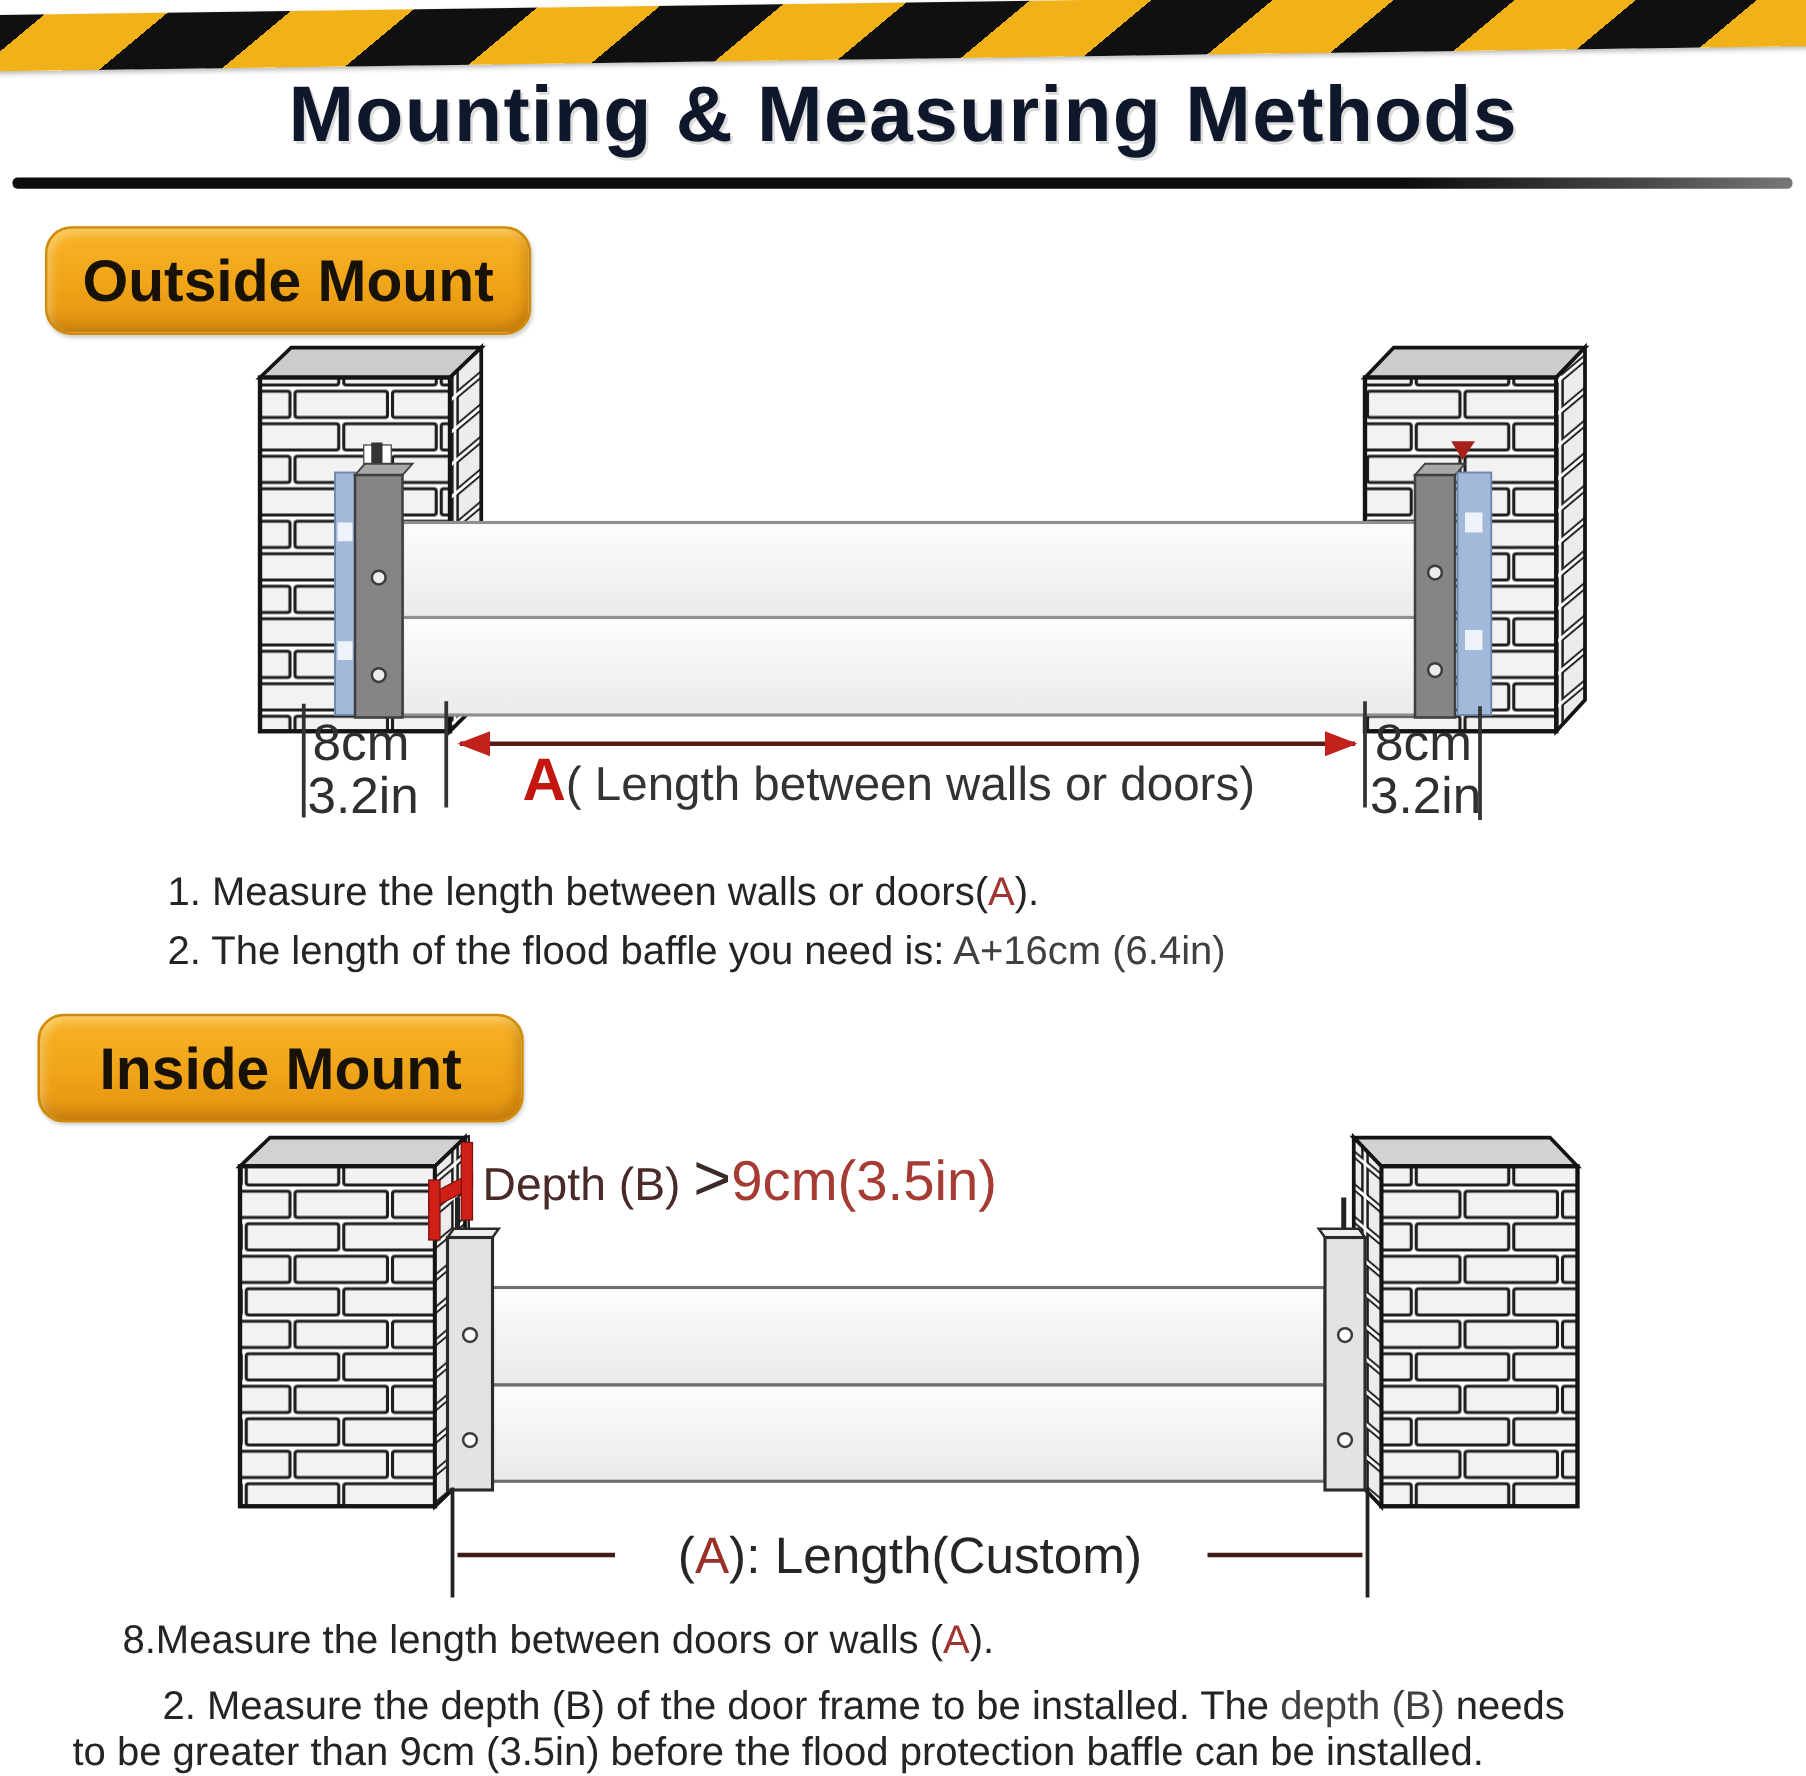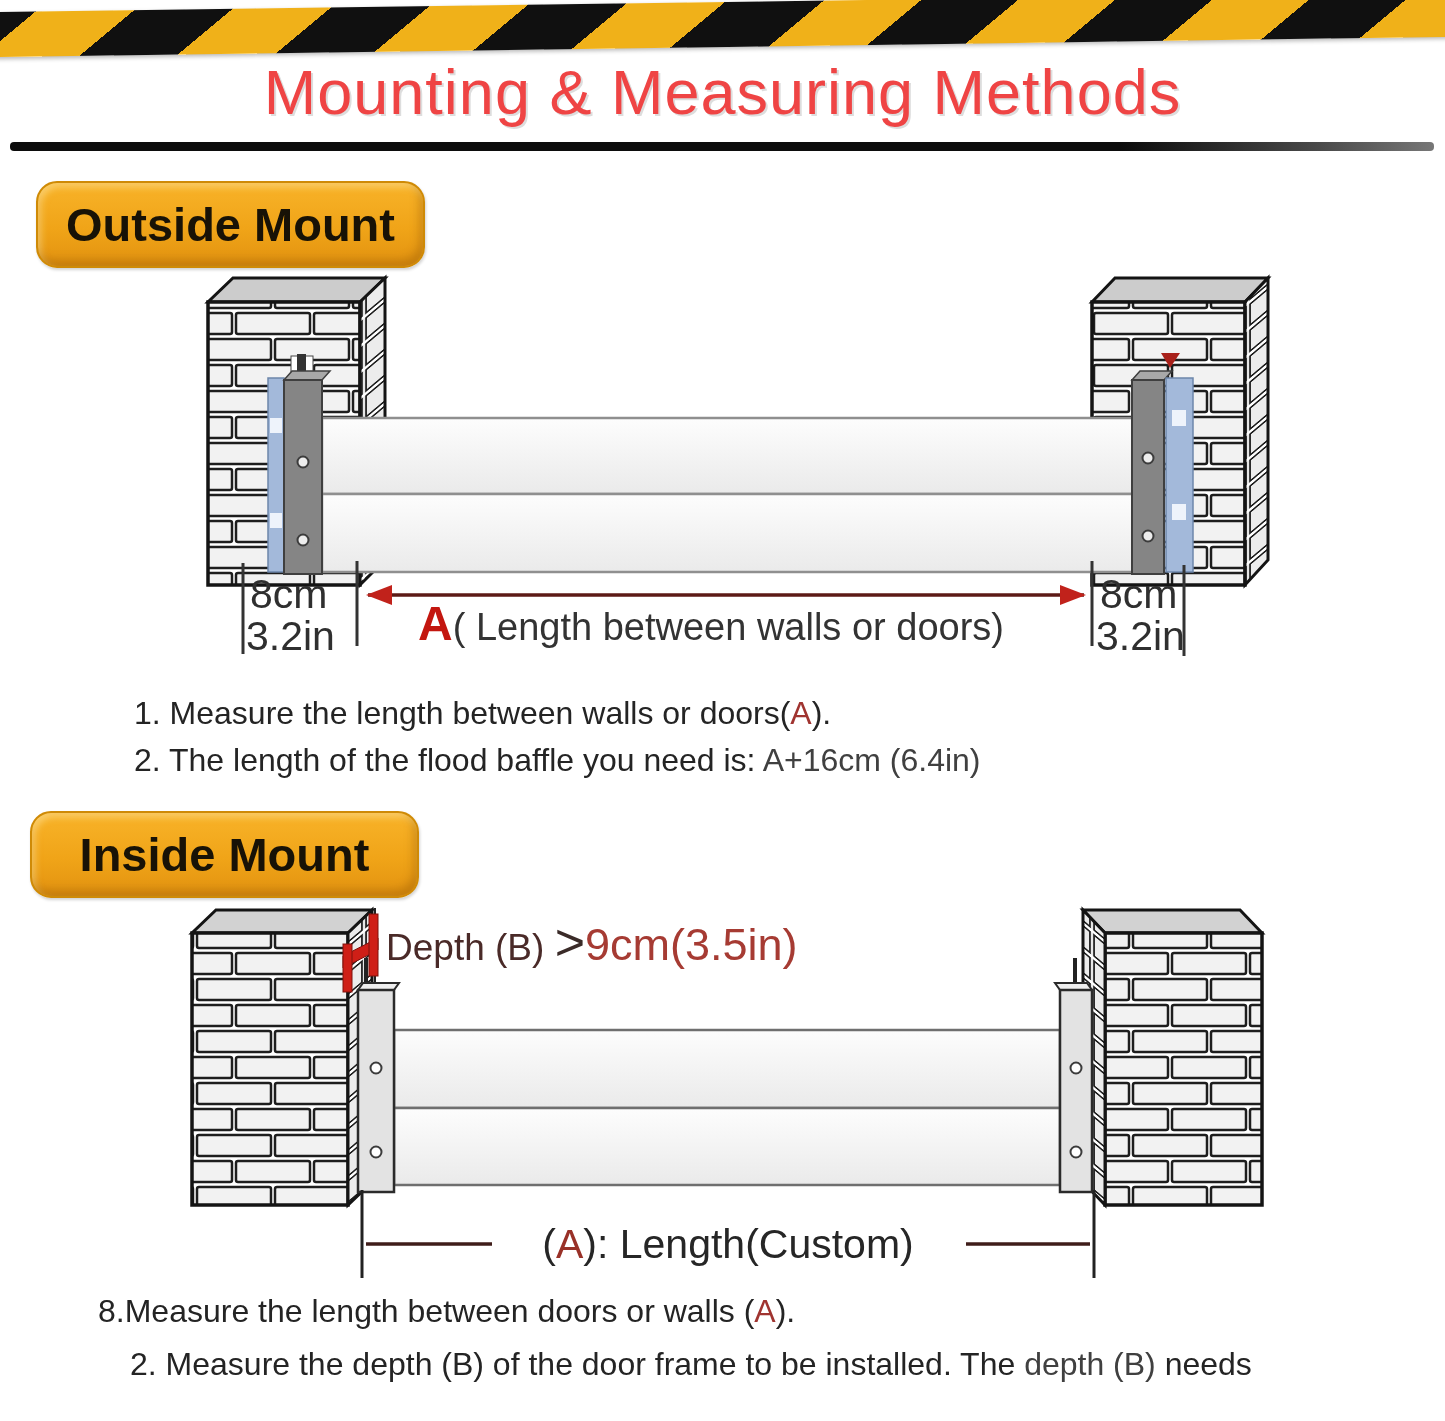--- a/index.html
+++ b/index.html
@@ -9,21 +9,21 @@
   }
   
   .hazard{
     position:absolute;left:-12px;top:2px;width:1470px;height:45px;
     transform:rotate(-0.8deg);
     background:repeating-linear-gradient(-39deg,#f0b119 0 62px,#101010 62px 124px);
     box-shadow:0 2px 4px rgba(0,0,0,.28);
   }
   .title{
     position:absolute;left:0;top:56px;width:100%;text-align:center;
-    font-size:63px;font-weight:normal;letter-spacing:1px;color:#ef4444;
+    font-size:63px;font-weight:bold;letter-spacing:1px;color:#0f172a;
     text-shadow:2px 2px 0 rgba(120,120,120,.25);
     white-space:nowrap;
   }
   .title-underline{
     position:absolute;left:10px;top:142px;width:1424px;height:9px;border-radius:4px;
     background:linear-gradient(to right,#0c0c0c 0%,#0c0c0c 78%,#4a4a4a 92%,#777 100%);
   }
   
   .badge{
     position:absolute;width:385px;height:83px;border-radius:21px;
@@ -201,14 +201,15 @@
         <line x1="1094" y1="292" x2="1094" y2="380" stroke="#222" stroke-width="3"></line>
         <line x1="366" y1="346" x2="492" y2="346" stroke="#3f1d1a" stroke-width="3.5"></line>
         <line x1="966" y1="346" x2="1090" y2="346" stroke="#3f1d1a" stroke-width="3.5"></line>
         <text x="728" y="360" text-anchor="middle" font-size="41"><tspan fill="#262626">(</tspan><tspan fill="#993128">A</tspan><tspan fill="#262626">): Length(Custom)</tspan></text>
       </g>
     </svg>
   </div>
 
   <div class="instr i-instr-1"><span>8.Measure the length between doors or walls (</span><span class="accent-a">A</span><span>).</span></div>
   <div class="instr i-instr-2"><span>2. Measure the depth (B) of the door frame to be installed. The </span><span class="hl">depth (B)</span><span> needs</span></div>
+  <div class="instr i-instr-3"><span>to be greater than 9cm (3.5in) before the flood protection baffle can be installed.</span></div>
 
 </div>
 
 </body></html>

